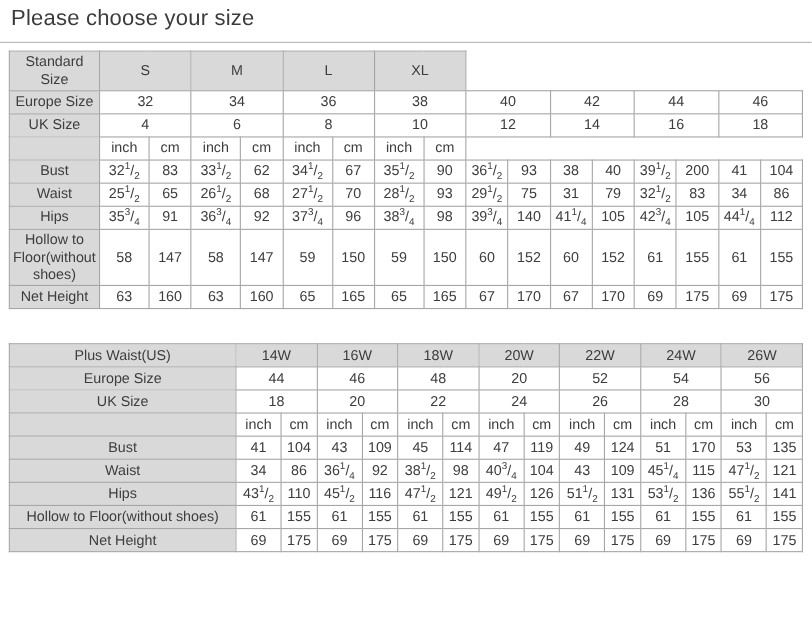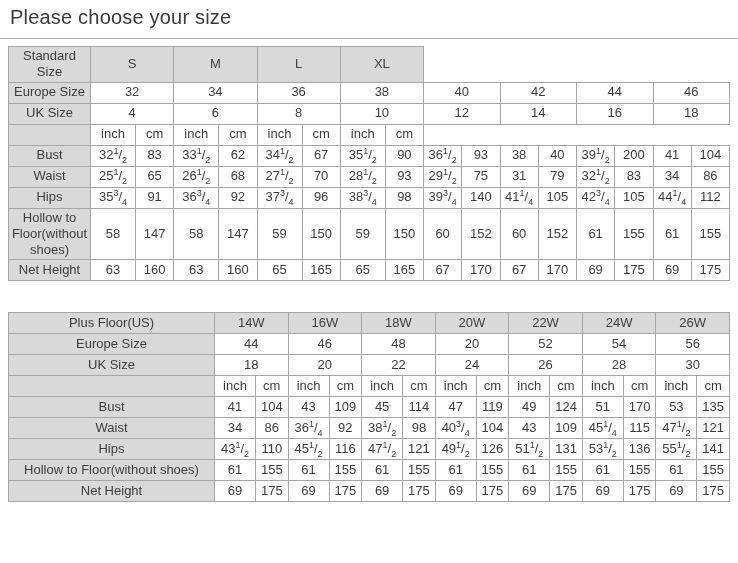--- a/index.html
+++ b/index.html
@@ -233,21 +233,21 @@
           <col>
           <col style="width: 41px;">
           <col>
           <col style="width: 41px;">
           <col>
           <col style="width: 41px;">
           <col>
         </colgroup>
         <tbody>
           <tr>
-            <td class="hdr">Plus Floor(US)</td>
+            <td class="hdr">Plus Waist(US)</td>
             <td class="hdr" colspan="2">14W</td>
             <td class="hdr" colspan="2">16W</td>
             <td class="hdr" colspan="2">18W</td>
             <td class="hdr" colspan="2">20W</td>
             <td class="hdr" colspan="2">22W</td>
             <td class="hdr" colspan="2">24W</td>
             <td class="hdr" colspan="2">26W</td>
           </tr>
           <tr>
             <td class="hdr">Europe Size</td>

